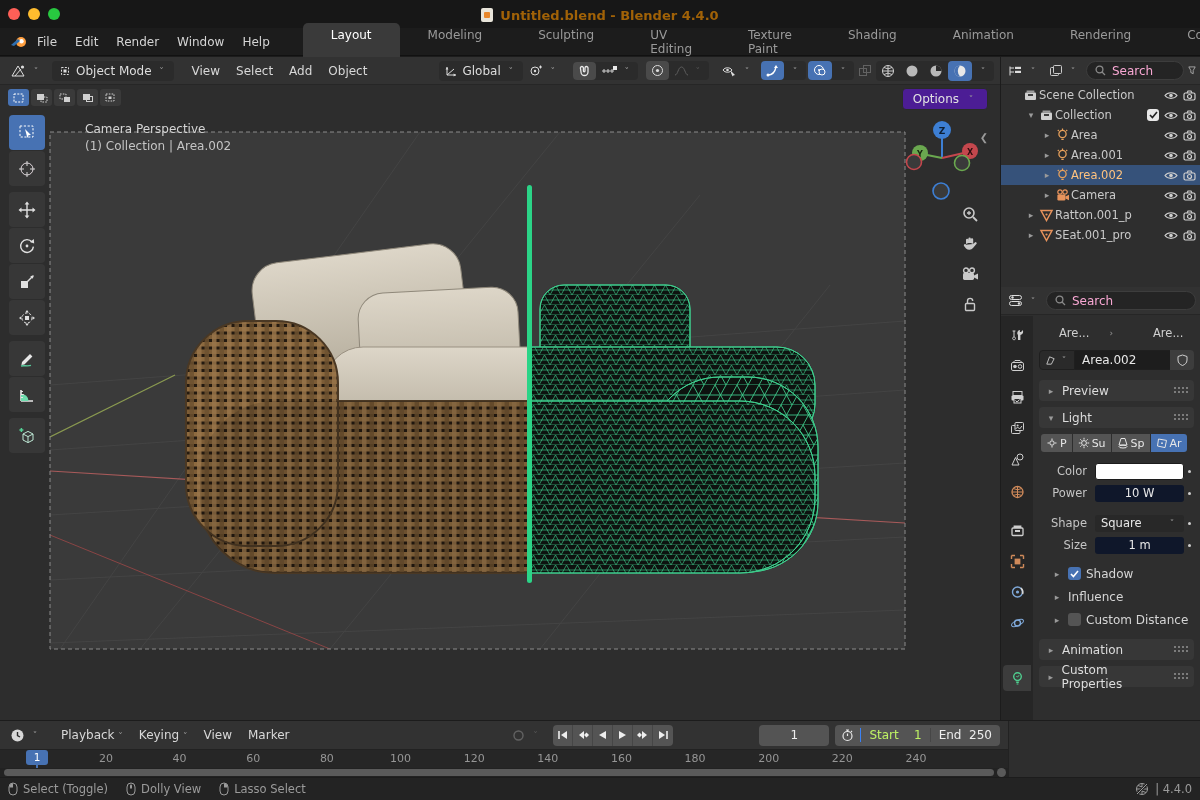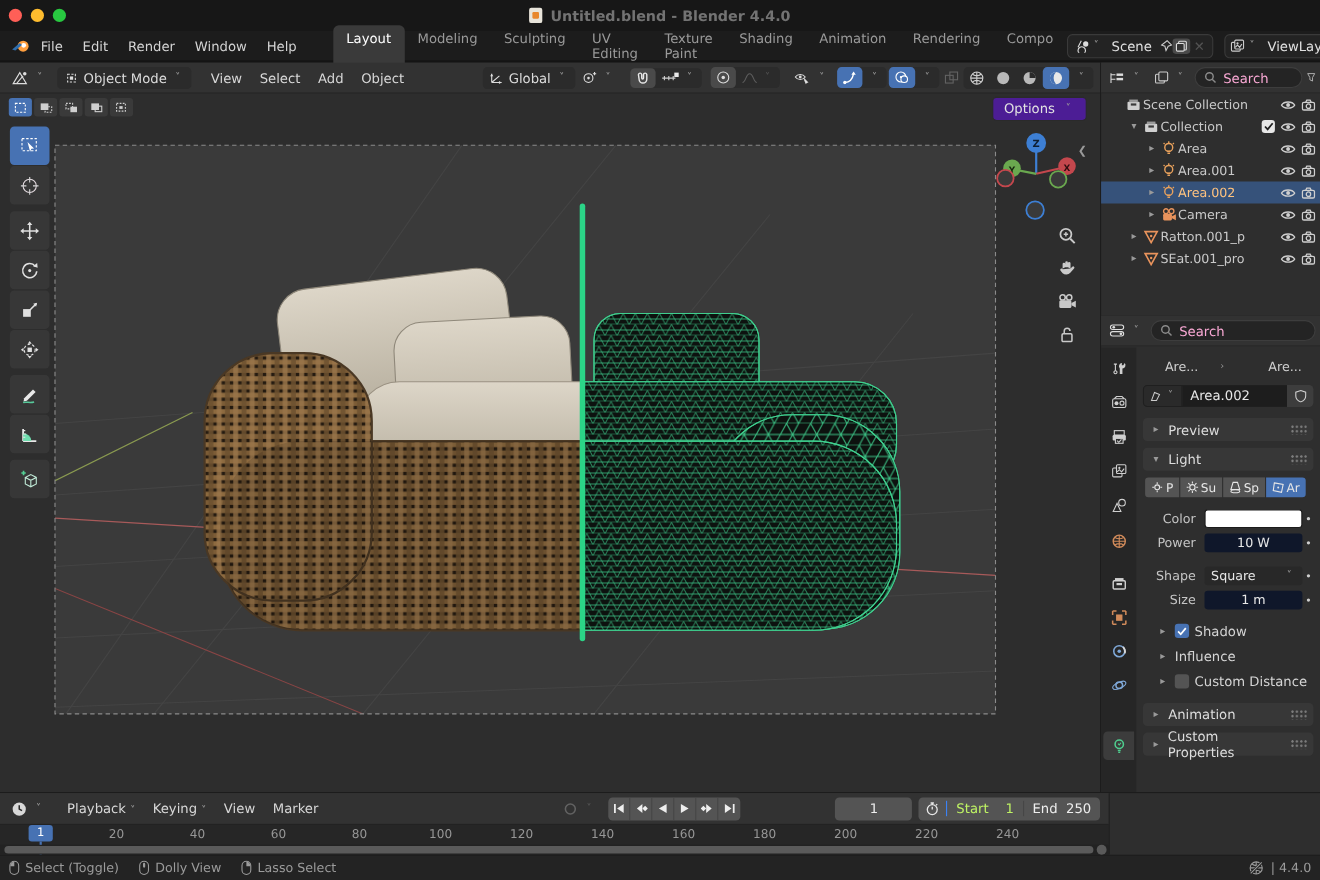--- a/index.html
+++ b/index.html
@@ -5,29 +5,29 @@
   * { margin:0; padding:0; box-sizing:border-box; }
   html,body { width:1200px; height:800px; overflow:hidden; background:#1c1c1c;
     font-family:"DejaVu Sans","Liberation Sans",sans-serif; font-size:12px; color:#cccccc;
     -webkit-font-smoothing:antialiased; }
   .abs { position:absolute; }
   #app { position:relative; width:1200px; height:800px; }
 
   
   #titlebar { left:0; top:0; width:1200px; height:28px; background:#171717; display:flex; align-items:center; }
   .traffic { width:12px; height:12px; border-radius:50%; margin-left:8px; }
-  #title-center { position:absolute; left:0; right:0; text-align:center; color:#737373; font-weight:bold; font-size:13px; }
+  #title-center { position:absolute; left:0; right:0; text-align:center; color:#a16207; font-weight:bold; font-size:13px; }
   .doc-icon { display:inline-block; width:12px; height:14px; background:#e8e4da; border-radius:2px; position:relative; top:2px; margin-right:7px; }
   .doc-icon:after { content:""; position:absolute; left:3px; top:4px; width:6px; height:6px; background:#e8872c; border-radius:1px; }
 
   
   #menubar { left:0; top:28px; width:1200px; height:28px; background:#1c1c1c; display:flex; align-items:center; border-bottom:1px solid #111; }
   .menu-item { padding:4px 9px; color:#d4d4d4; border-radius:4px; }
   .ws-tabs { display:flex; margin-left:24px; }
-  .ws-tab { padding:5px 12px; color:#9a9a9a; border-radius:5px 5px 0 0; }
+  .ws-tab { padding:5px 28px; color:#9a9a9a; border-radius:5px 5px 0 0; }
   .ws-tab.active { background:#3a3a3a; color:#ffffff; }
   .id-widget { display:flex; align-items:center; background:#232323; border:1px solid #3a3a3a; border-radius:5px; height:22px; padding:0 4px; margin-left:10px; }
   .id-widget .val { color:#e0e0e0; padding:0 8px; }
   .dim { opacity:.35; }
 
   
   #vp-header { left:0; top:57px; width:1000px; height:28px; background:#323232; display:flex; align-items:center; border-bottom:1px solid #262626; }
   .hdr-btn { display:flex; align-items:center; gap:4px; padding:3px 6px; border-radius:4px; color:#dddddd; }
   .hdr-menu { padding:4px 8px; color:#d8d8d8; }
   .seg { display:flex; background:#2b2b2b; border-radius:4px; margin-left:8px; }
@@ -423,20 +423,24 @@
         <circle cx="970" cy="66" r="8" fill="#c4474d"></circle>
           <text x="970" y="70" font-size="8" fill="#2e0d0f" text-anchor="middle" font-weight="bold">X</text>
         <circle cx="920" cy="68" r="8" fill="#6aa84f"></circle>
           <text x="920" y="72" font-size="8" fill="#17260f" text-anchor="middle" font-weight="bold">Y</text>
         <circle cx="914" cy="77" r="7.5" fill="#3a3a3a" stroke="#c4474d" stroke-width="1.6"></circle>
         <circle cx="962" cy="78" r="7.5" fill="#3a3a3a" stroke="#6aa84f" stroke-width="1.6"></circle>
         <circle cx="941" cy="106" r="8" fill="#3a3a3a" stroke="#3d7fd4" stroke-width="1.6"></circle>
       </g>
     </svg>
 
+    <div id="vp-text" class="abs">
+      <div>Camera Perspective</div>
+      <div style="color:#c4c4c4">(1) Collection | Area.002</div>
+    </div>
 
     <div class="mode-pills abs" id="mode-pills">
         <span class="mode-pill on">
           <svg width="15" height="14" viewBox="0 0 15 14">
             <rect x="3" y="3" width="9" height="8" fill="none" stroke="#fff" stroke-dasharray="2 1.3"></rect>
           </svg>
         </span>
         <span class="mode-pill">
           <svg width="15" height="14" viewBox="0 0 15 14">
             <rect x="3" y="3" width="7" height="6" fill="#cfcfcf"></rect>

